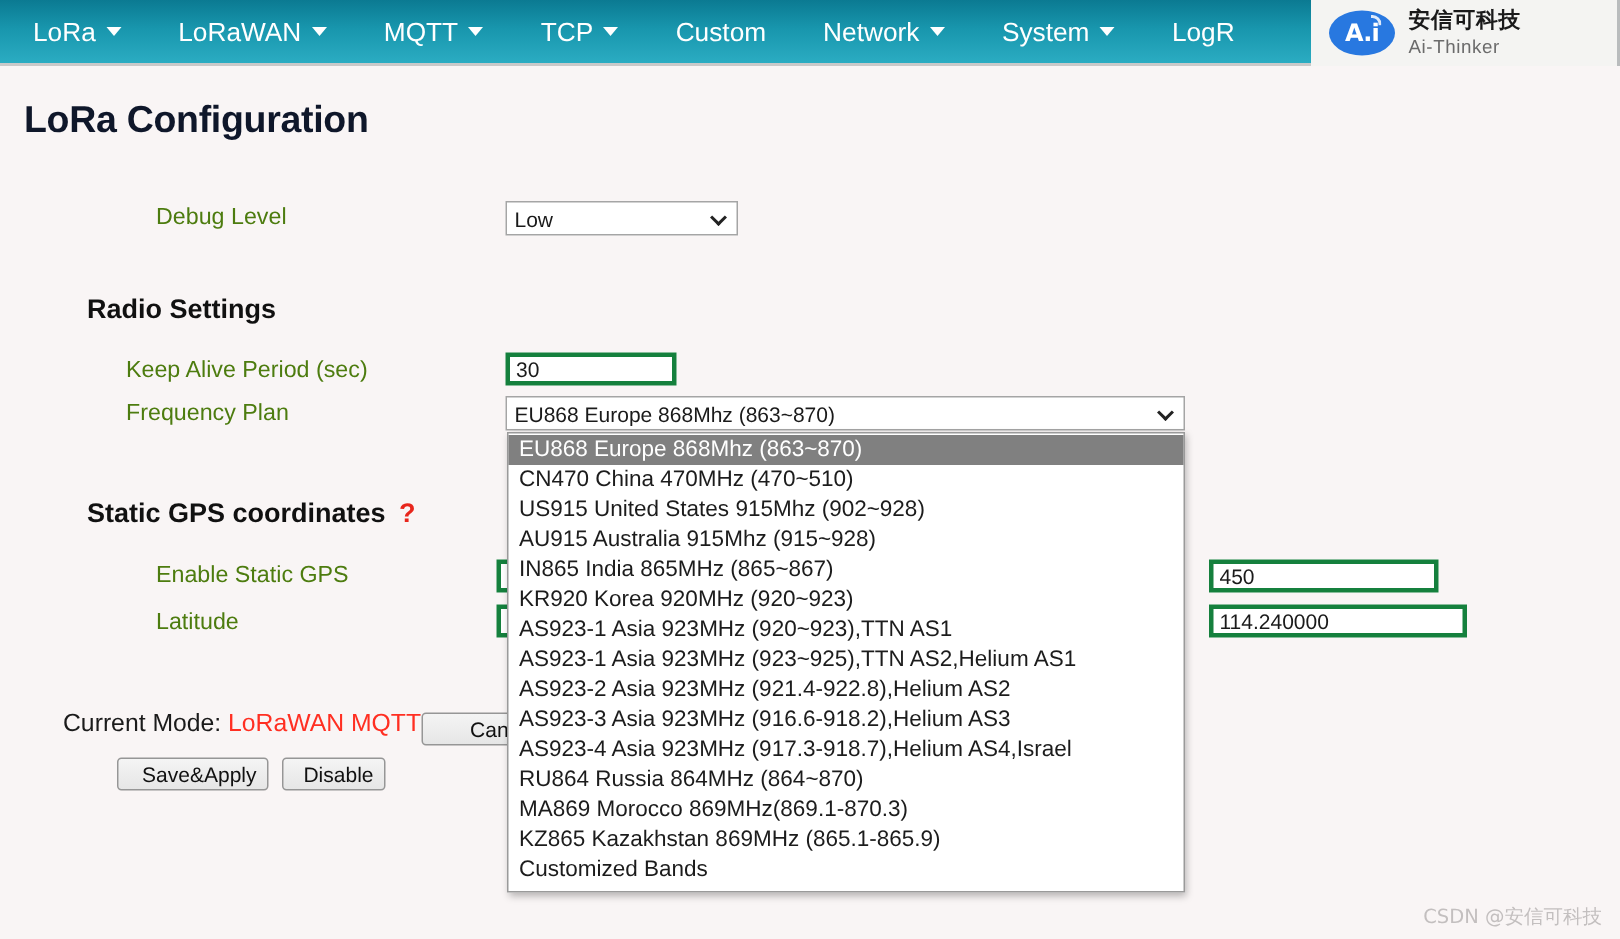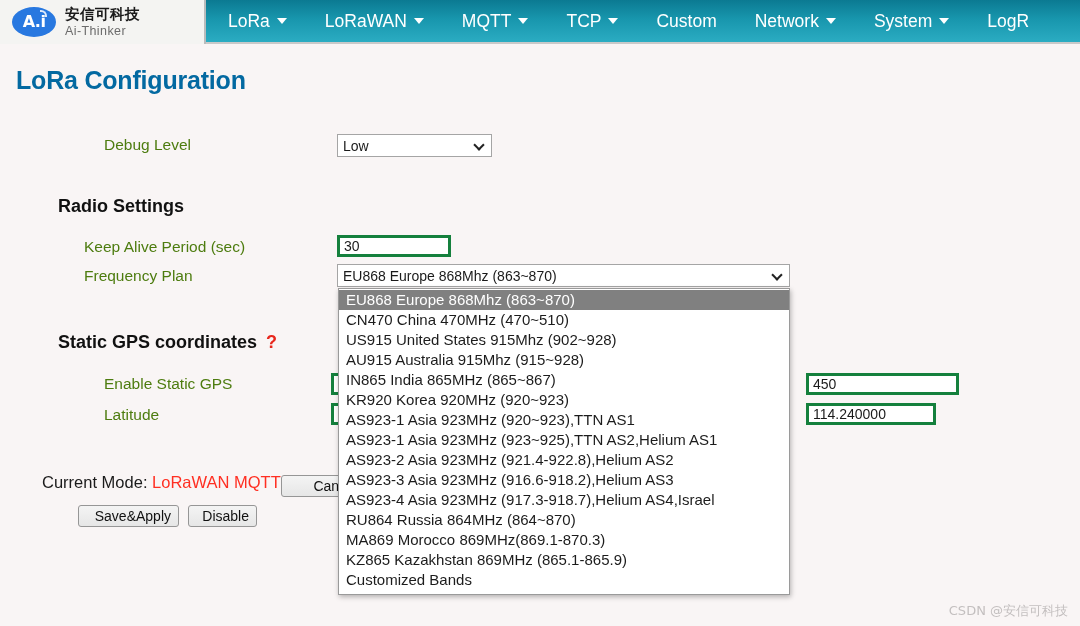--- a/index.html
+++ b/index.html
@@ -112,21 +112,21 @@
     display: inline-block;
   }
 
   
   #page-title {
     position: absolute;
     left: 16px;
     top: 66px;
     font-size: 25px;
     font-weight: bold;
-    color: #0369a1;
+    color: #0f172a;
     letter-spacing: -0.2px;
   }
 
   .form-label {
     position: absolute;
     font-size: 15.5px;
     color: #4d7c0f;
   }
   .section-head {
     position: absolute;
@@ -251,63 +251,63 @@
     color: #c3bfbf;
     font-family: "DejaVu Sans", sans-serif;
     white-space: nowrap;
   }
 </style>
 </head>
 <body>
 
 <div id="header">
 
+  <div id="nav">
+      <div class="nav-item">
+        <span>LoRa</span>
+        <span class="caret"></span>
+      </div>
+      <div class="nav-item">
+        <span>LoRaWAN</span>
+        <span class="caret"></span>
+      </div>
+      <div class="nav-item">
+        <span>MQTT</span>
+        <span class="caret"></span>
+      </div>
+      <div class="nav-item">
+        <span>TCP</span>
+        <span class="caret"></span>
+      </div>
+      <div class="nav-item">
+        <span>Custom</span>
+      </div>
+      <div class="nav-item">
+        <span>Network</span>
+        <span class="caret"></span>
+      </div>
+      <div class="nav-item">
+        <span>System</span>
+        <span class="caret"></span>
+      </div>
+      <div class="nav-item">
+        <span>LogR</span>
+      </div>
+    </div>
+
   <div id="brand">
     <div id="logo-mark">
       <span class="glyph">A.i</span>
       <span class="antenna"></span>
     </div>
     <div class="brand-text">
       <div class="brand-cn">安信可科技</div>
       <div class="brand-en">Ai-Thinker</div>
     </div>
   </div>
-
-  <div id="nav">
-      <div class="nav-item">
-        <span>LoRa</span>
-        <span class="caret"></span>
-      </div>
-      <div class="nav-item">
-        <span>LoRaWAN</span>
-        <span class="caret"></span>
-      </div>
-      <div class="nav-item">
-        <span>MQTT</span>
-        <span class="caret"></span>
-      </div>
-      <div class="nav-item">
-        <span>TCP</span>
-        <span class="caret"></span>
-      </div>
-      <div class="nav-item">
-        <span>Custom</span>
-      </div>
-      <div class="nav-item">
-        <span>Network</span>
-        <span class="caret"></span>
-      </div>
-      <div class="nav-item">
-        <span>System</span>
-        <span class="caret"></span>
-      </div>
-      <div class="nav-item">
-        <span>LogR</span>
-      </div>
-    </div>
 </div>
 
 <div id="page-title">LoRa Configuration</div>
 
 <div class="form-label" style="left:104px; top:136px;">Debug Level</div>
 <div class="sel-box" style="left:337px; top:134px; width:155px;">
   <span class="sel-val">Low</span>
   <span class="sel-caret"></span>
 </div>
 
@@ -323,21 +323,21 @@
 </div>
 
 <div class="section-head" style="left:42px; top:332px;">
   <span>Static GPS coordinates</span><span class="help-mark">?</span>
 </div>
 
 <div class="form-label" style="left:104px; top:375px;">Enable Static GPS</div>
 <div class="form-label" style="left:104px; top:406px;">Latitude</div>
 
 <input class="txt-input" style="left: 806px; top: 373px; width: 153px;" value="450">
-<input class="txt-input" style="left: 806px; top: 403px; width: 130px;" value="114.240000">
+<input class="txt-input" style="left: 806px; top: 403px; width: 172px;" value="114.240000">
 
 <input class="txt-input" style="left: 331px; top: 373px; width: 12px;">
 <input class="txt-input" style="left: 331px; top: 403px; width: 12px;">
 
 <div id="mode-line">
   <span>Current Mode:</span>
   <span class="mode-value">LoRaWAN MQTT</span>
 </div>
 
 <button class="btn" style="left:78px; top:505px; width:101px;">Save&amp;Apply</button>

